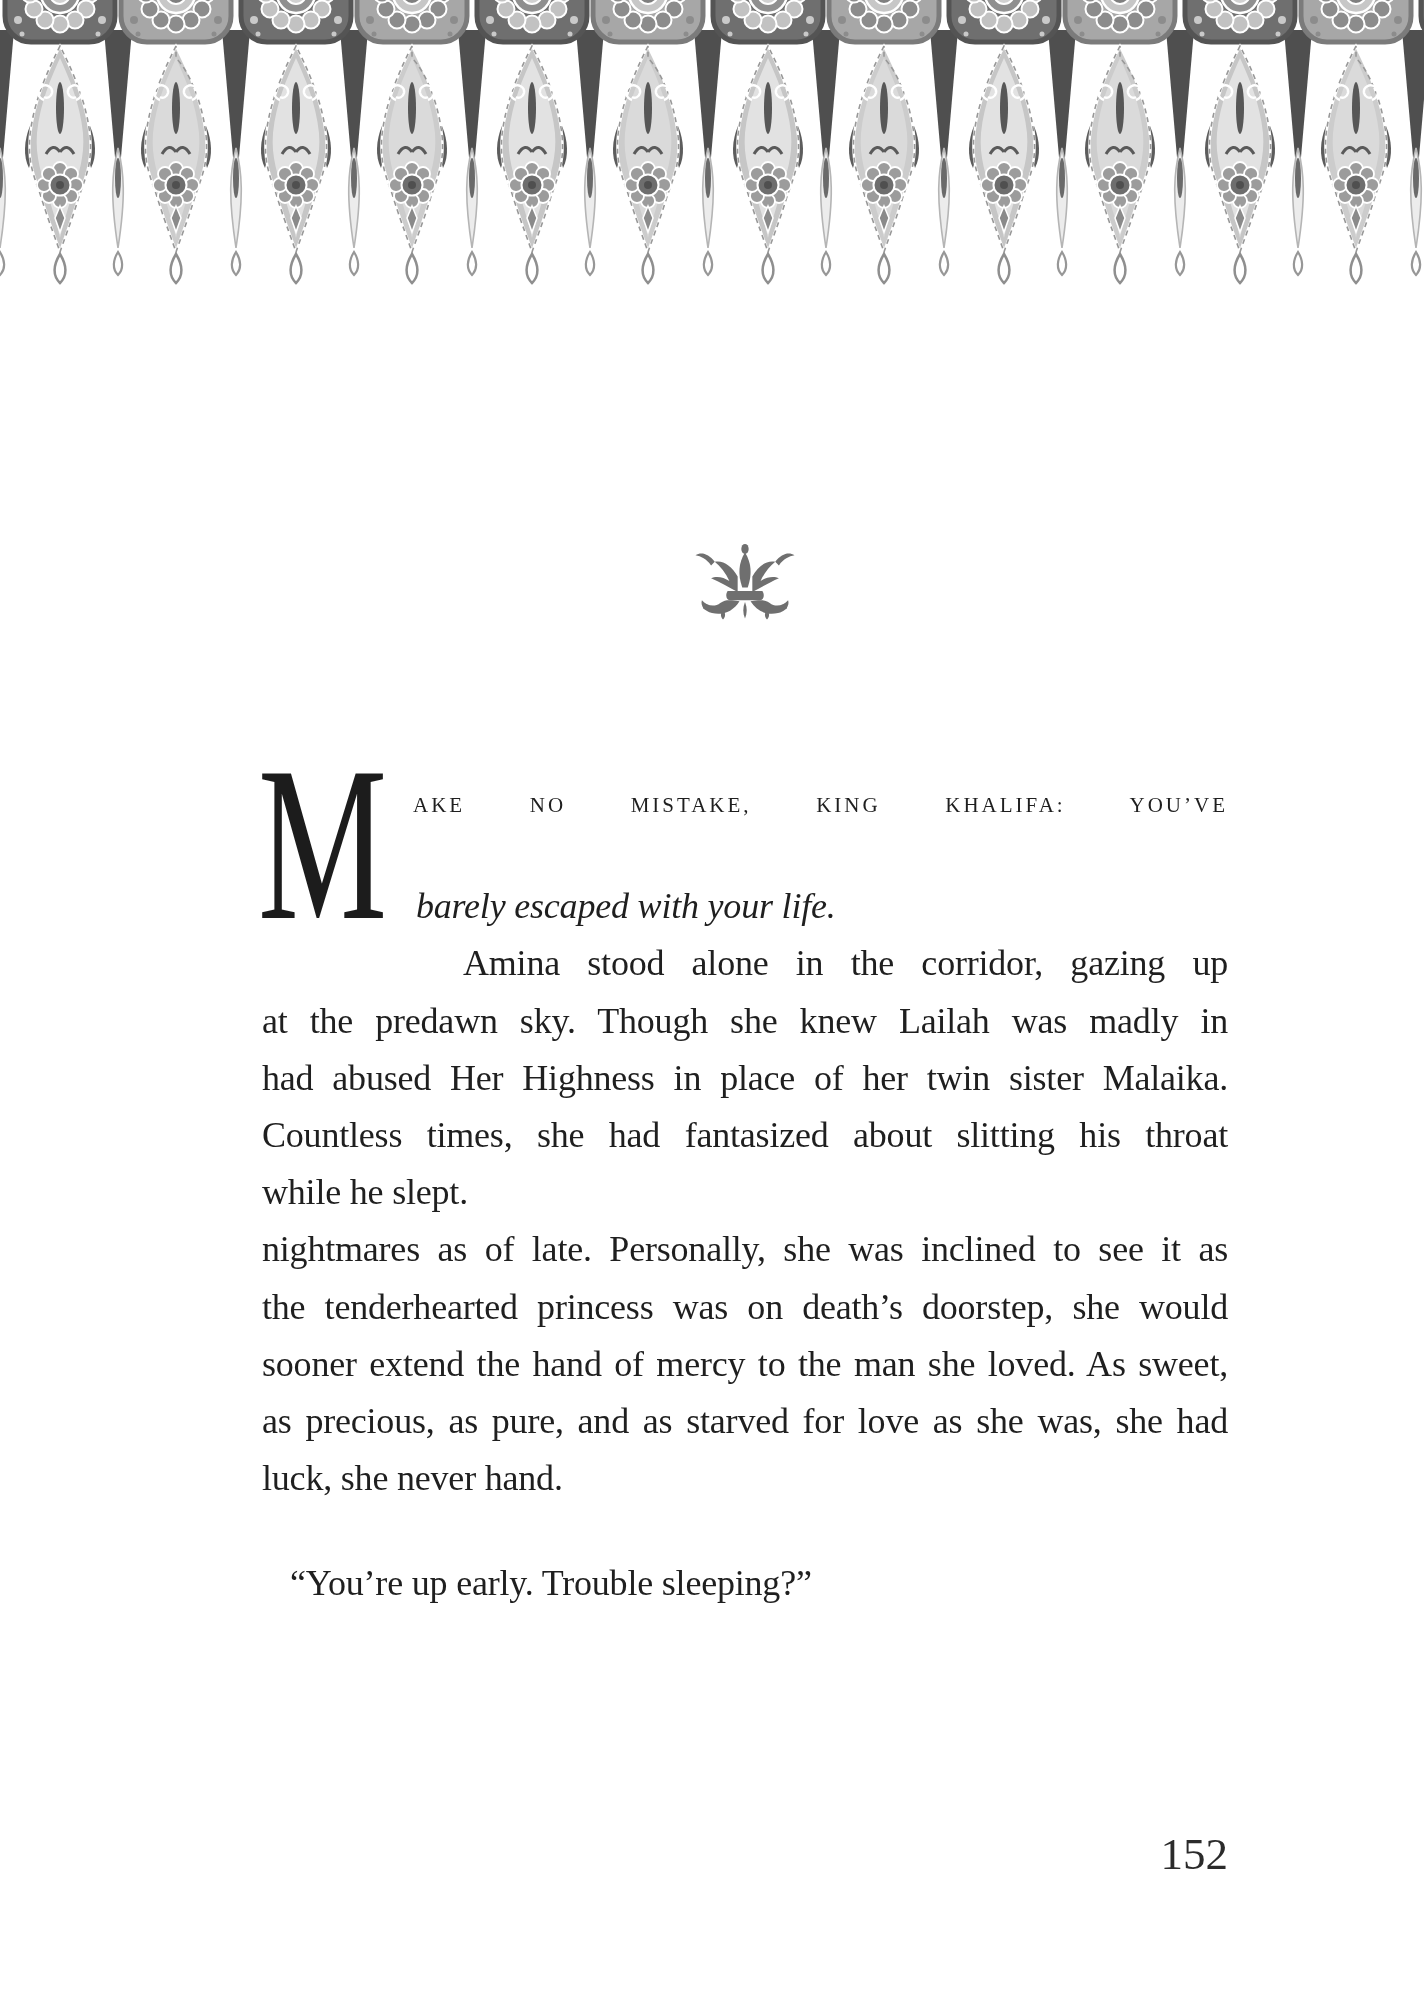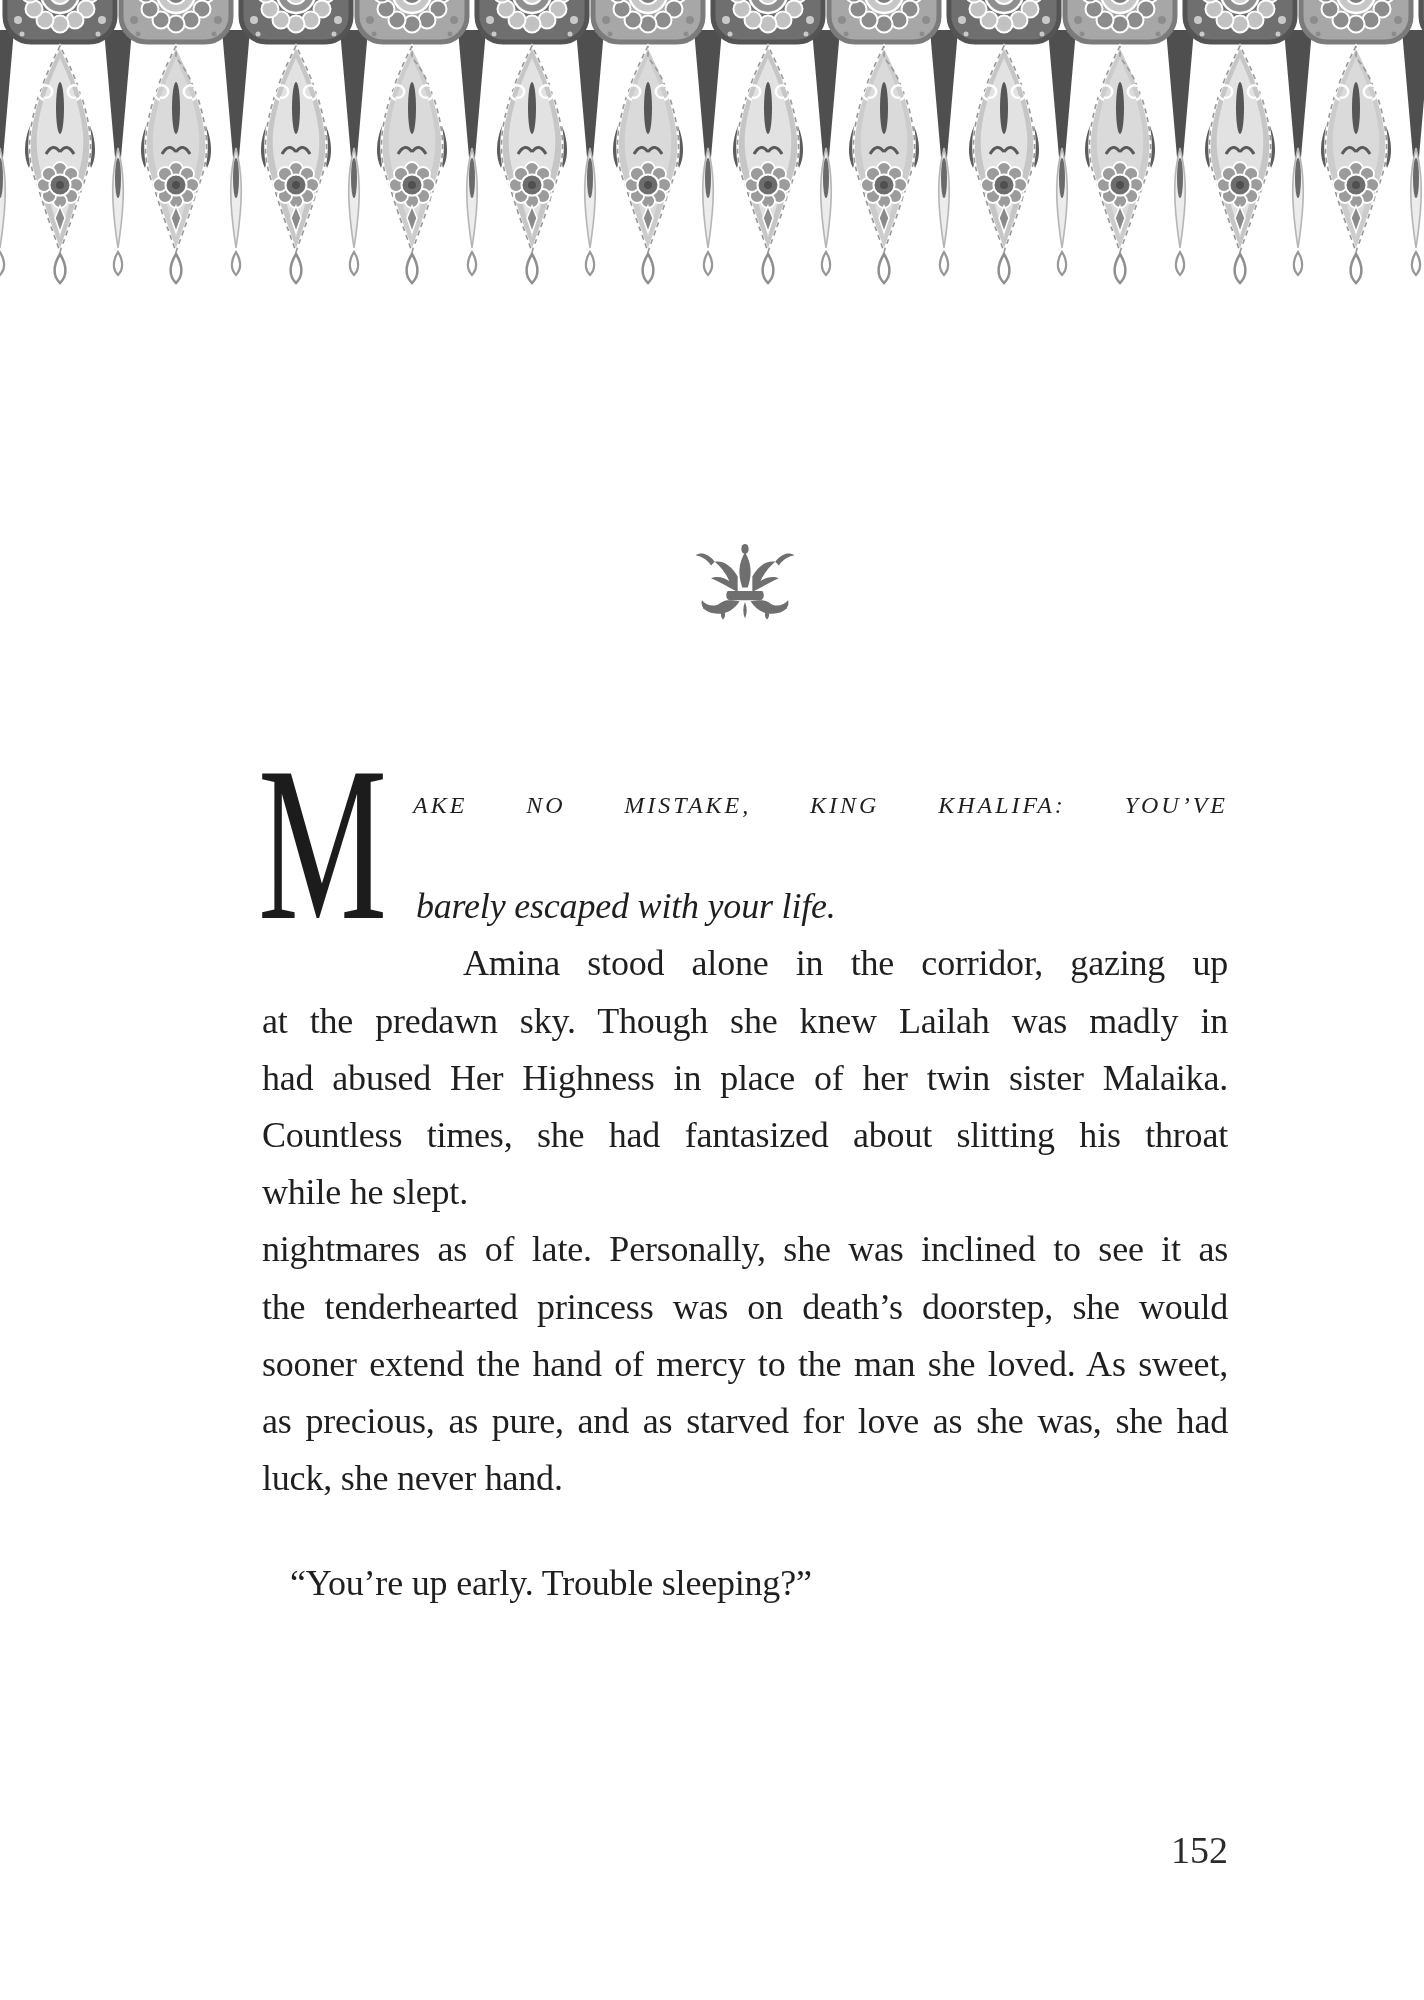--- a/index.html
+++ b/index.html
@@ -18,39 +18,38 @@
   .fleuron{position:absolute;left:690px;top:536px;width:110px;height:90px;}
   
   .textcol{
     position:absolute;left:262px;top:777px;width:966px;
     font-size:36px;letter-spacing:-0.2px;line-height:57.2px;
   }
   .ln{height:57.2px;white-space:nowrap;}
   .just{text-align:justify;text-align-last:justify;white-space:normal;}
   .left{text-align:left;}
   .sc{
-    font-size:24px;letter-spacing:3px;padding-left:151px;
+    font-size:21px;letter-spacing:3px;padding-left:151px;
     line-height:57.2px;
-    font-style:italic;
   }
   .it{font-style:italic;padding-left:154px;margin-top:44px;}
   .amina{padding-left:201px;}
   .ind{text-indent:42px;}
   .ind2{text-indent:28px;margin-top:48px;}
   
   .dropcap{
     position:absolute;left:258px;top:734px;
     font-size:220px;line-height:1;height:220px;
     transform:scaleX(0.66);transform-origin:left top;
     color:#1c1c1c;letter-spacing:0;
   }
   
   .folio{
     position:absolute;top:1828px;right:196px;
-    font-size:38px;color:#2b2b2b;
+    font-size:45px;color:#2b2b2b;
   }
 </style>
 </head>
 <body>
 
 <div class="page">
 
   <svg class="band" width="1424" height="300" viewBox="0 0 1424 300" aria-hidden="true">
     <defs>
       <pattern id="lace" width="236" height="300" patternUnits="userSpaceOnUse">

